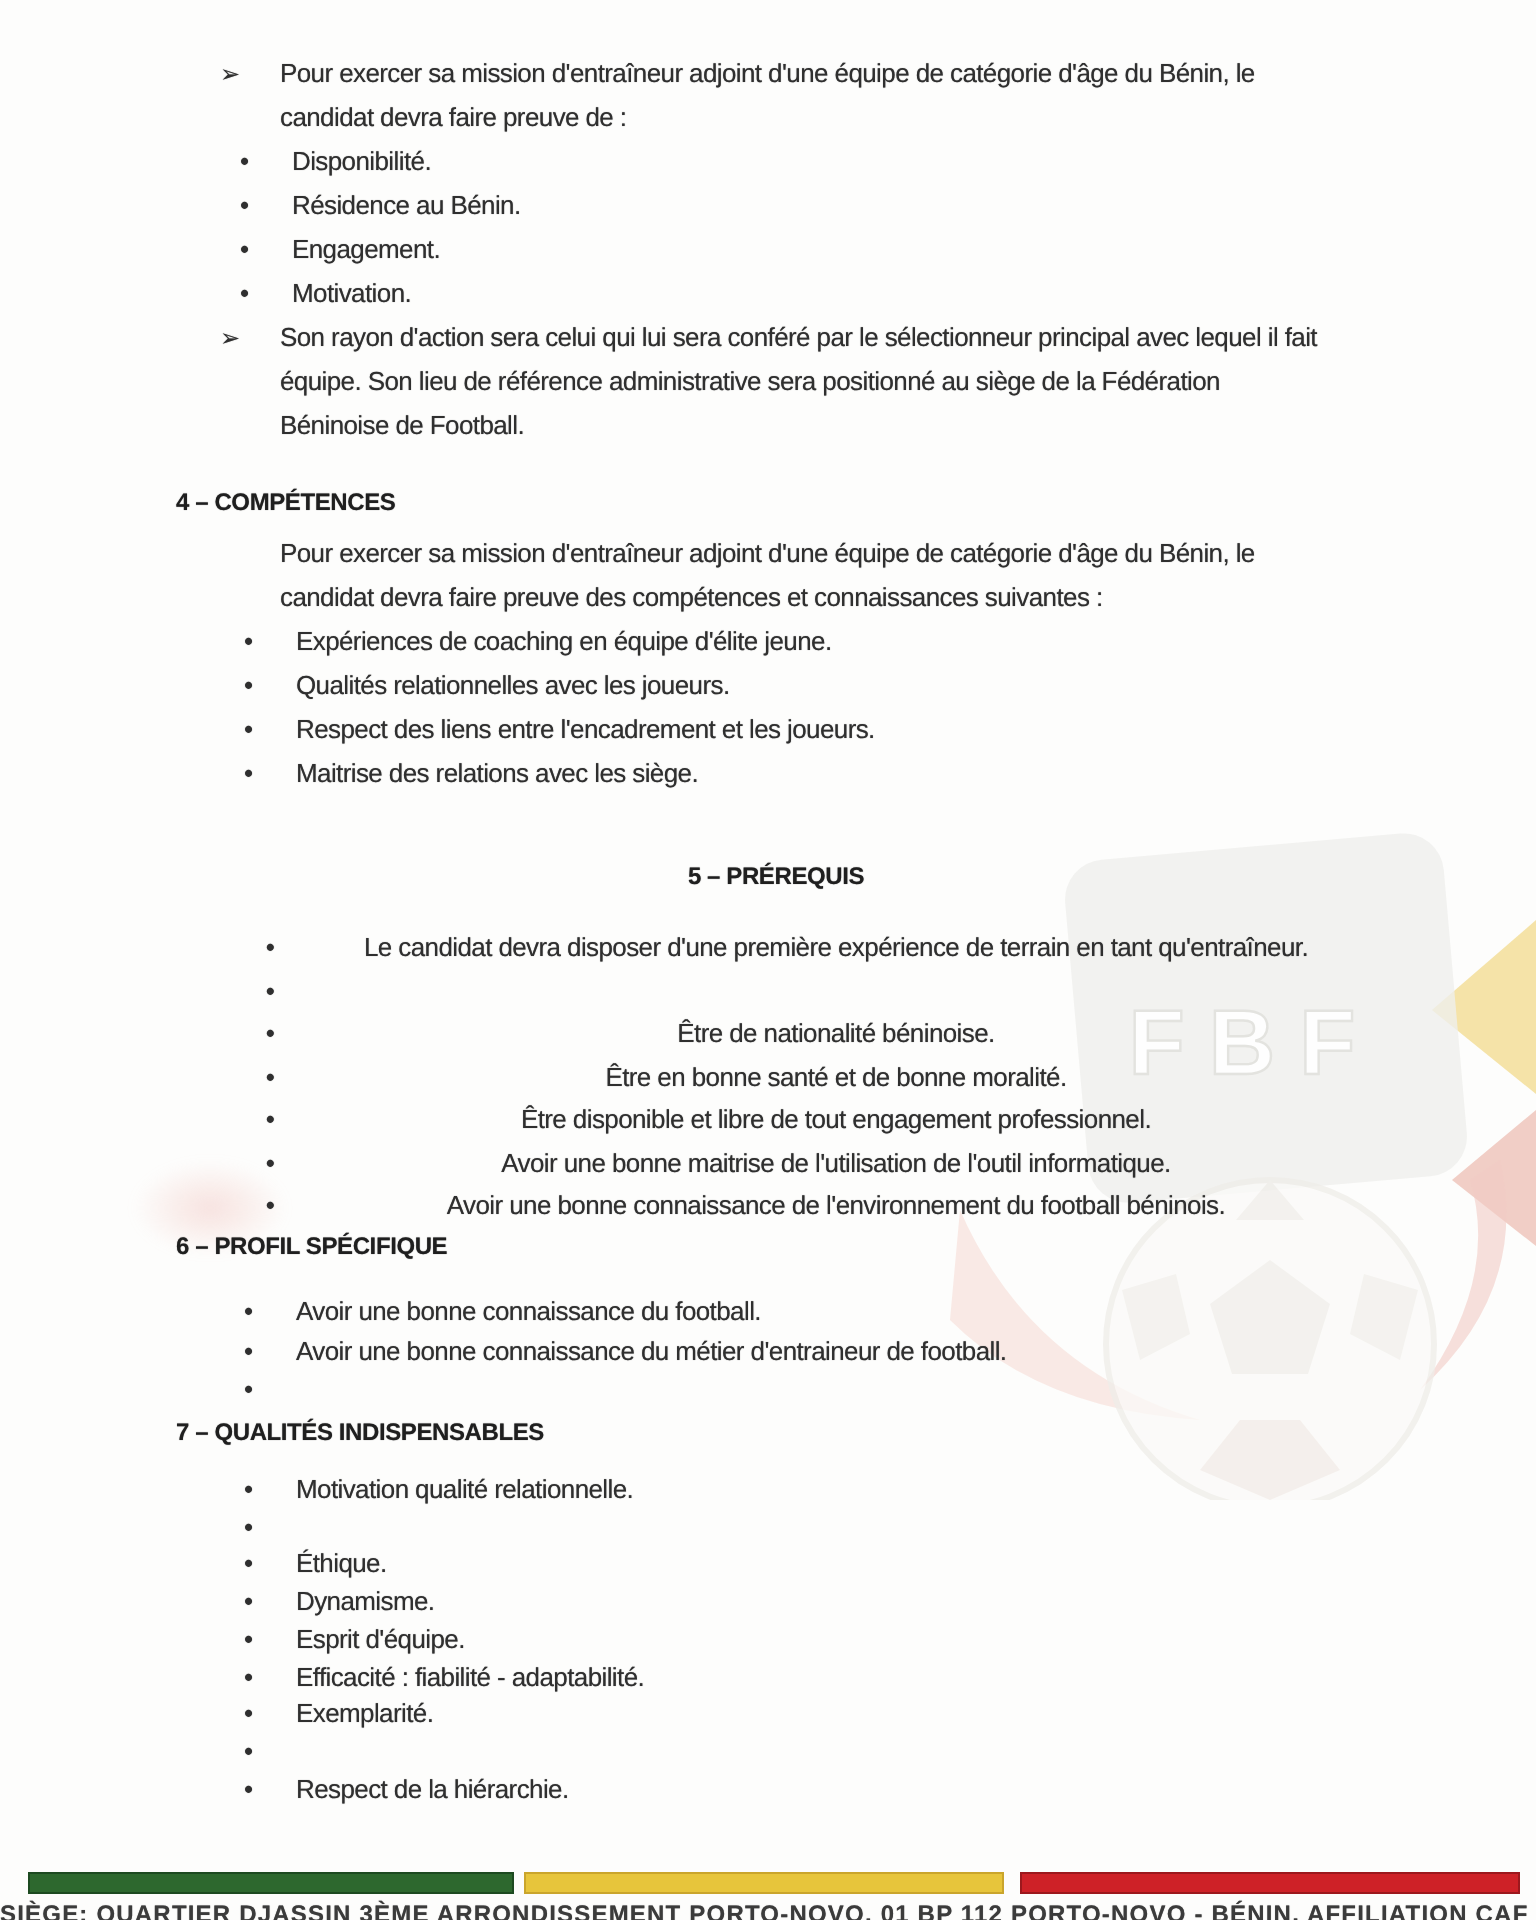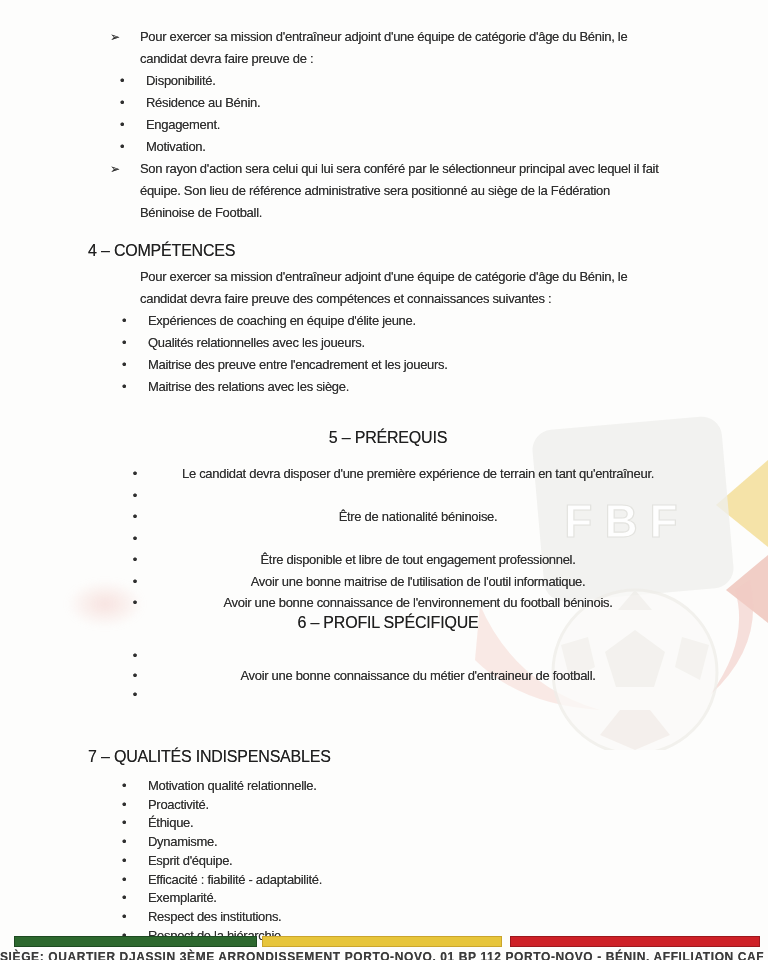--- a/index.html
+++ b/index.html
@@ -14,22 +14,22 @@
   .doc-text{font-size:13px;letter-spacing:-0.3px;color:#2f2f2f;
     text-shadow:0 0 0.45px rgba(40,40,40,.65);}
   .li{display:flex;align-items:flex-start;}
   .li .txt{white-space:pre-line;flex:1;}
   
   .intro{position:absolute;left:108px;top:26px;width:600px;line-height:22px;}
   .intro .mk-arrow{flex:0 0 32px;padding-left:2px;box-sizing:border-box;font-size:12px;}
   .intro .mk-dot{flex:0 0 38px;padding-left:12px;box-sizing:border-box;}
   
   .sec{position:absolute;left:88px;width:600px;line-height:22px;}
-  .sec h2{margin:0;font-size:16px;line-height:16px;letter-spacing:-0.2px;
-    color:#1f1f1f;font-weight:normal;text-shadow:0 0 0.5px rgba(0,0,0,.6);}
+  .sec h2{margin:0;font-size:12px;line-height:16px;letter-spacing:-0.2px;
+    color:#1f1f1f;font-weight:bold;text-shadow:0 0 0.5px rgba(0,0,0,.6);}
   .sec .para{margin:7px 0 0 52px;white-space:pre-line;}
   .sec .bullets{margin-top:0;}
   .sec .mk-dot{flex:0 0 60px;padding-left:34px;box-sizing:border-box;}
   #sec4 .bullets{margin-top:0;}
   #sec5 .bullets{margin-top:17px;line-height:21.5px;}
   #sec6 .bullets{margin-top:15px;line-height:19.5px;}
   #sec7 .bullets{margin-top:12px;line-height:18.7px;}
   
   .watermark{position:absolute;left:420px;top:405px;width:348px;height:345px;
     pointer-events:none;}
@@ -113,21 +113,21 @@
       <div class="li">
         <span class="mk-dot">•</span>
         <span class="txt">Expériences de coaching en équipe d'élite jeune.</span>
       </div>
       <div class="li">
         <span class="mk-dot">•</span>
         <span class="txt">Qualités relationnelles avec les joueurs.</span>
       </div>
       <div class="li">
         <span class="mk-dot">•</span>
-        <span class="txt">Maitrise des preuve entre l'encadrement et les joueurs.</span>
+        <span class="txt">Respect des liens entre l'encadrement et les joueurs.</span>
       </div>
       <div class="li">
         <span class="mk-dot">•</span>
         <span class="txt">Maitrise des relations avec les siège.</span>
       </div>
     </div>
   </div>
 
   <div class="sec doc-text" id="sec5" style="top:430px;text-align:center;">
     <h2>5 – PRÉREQUIS</h2>
@@ -138,62 +138,63 @@
       </div>
       <div class="li">
         <span class="mk-dot">•</span>
       </div>
       <div class="li">
         <span class="mk-dot">•</span>
         <span class="txt">Être de nationalité béninoise.</span>
       </div>
       <div class="li">
         <span class="mk-dot">•</span>
+        <span class="txt">Être en bonne santé et de bonne moralité.</span>
       </div>
       <div class="li">
         <span class="mk-dot">•</span>
         <span class="txt">Être disponible et libre de tout engagement professionnel.</span>
       </div>
       <div class="li">
         <span class="mk-dot">•</span>
         <span class="txt">Avoir une bonne maitrise de l'utilisation de l'outil informatique.</span>
       </div>
       <div class="li">
         <span class="mk-dot">•</span>
         <span class="txt">Avoir une bonne connaissance de l'environnement du football béninois.</span>
       </div>
     </div>
   </div>
 
-  <div class="sec doc-text" id="sec6" style="top:615px;text-align:center;">
+  <div class="sec doc-text" id="sec6" style="top:615px;">
     <h2>6 – PROFIL SPÉCIFIQUE</h2>
     <div class="bullets">
       <div class="li">
         <span class="mk-dot">•</span>
+        <span class="txt">Avoir une bonne connaissance du football.</span>
       </div>
       <div class="li">
         <span class="mk-dot">•</span>
         <span class="txt">Avoir une bonne connaissance du métier d'entraineur de football.</span>
       </div>
       <div class="li">
         <span class="mk-dot">•</span>
       </div>
     </div>
   </div>
 
-  <div class="sec doc-text" id="sec7" style="top:749px;">
+  <div class="sec doc-text" id="sec7" style="top:708px;">
     <h2>7 – QUALITÉS INDISPENSABLES</h2>
     <div class="bullets">
       <div class="li">
         <span class="mk-dot">•</span>
         <span class="txt">Motivation qualité relationnelle.</span>
       </div>
       <div class="li">
         <span class="mk-dot">•</span>
-        <span class="txt">Proactivité.</span>
       </div>
       <div class="li">
         <span class="mk-dot">•</span>
         <span class="txt">Éthique.</span>
       </div>
       <div class="li">
         <span class="mk-dot">•</span>
         <span class="txt">Dynamisme.</span>
       </div>
       <div class="li">
@@ -203,21 +204,20 @@
       <div class="li">
         <span class="mk-dot">•</span>
         <span class="txt">Efficacité : fiabilité - adaptabilité.</span>
       </div>
       <div class="li">
         <span class="mk-dot">•</span>
         <span class="txt">Exemplarité.</span>
       </div>
       <div class="li">
         <span class="mk-dot">•</span>
-        <span class="txt">Respect des institutions.</span>
       </div>
       <div class="li">
         <span class="mk-dot">•</span>
         <span class="txt">Respect de la hiérarchie.</span>
       </div>
     </div>
   </div>
 
   <div class="flag-bars">
     <div class="bar bar-green"></div>

